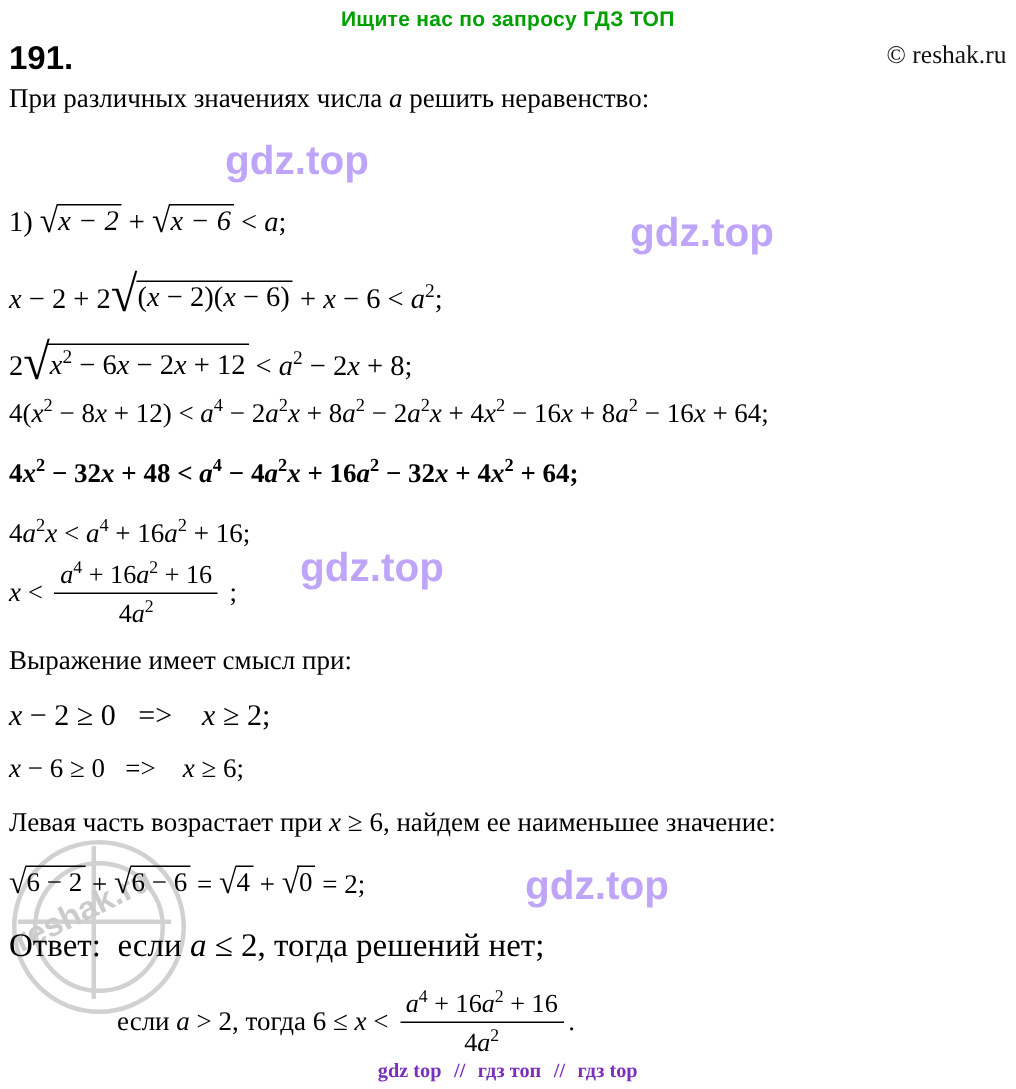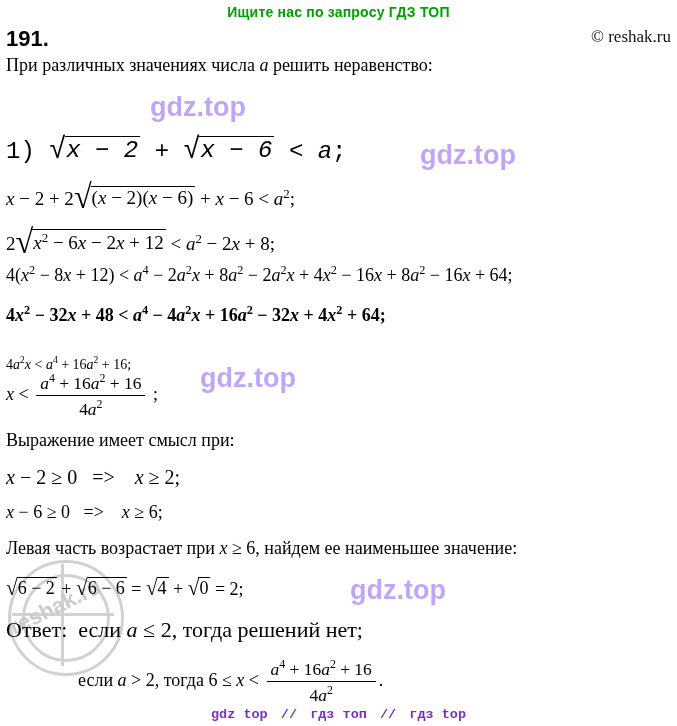--- a/index.html
+++ b/index.html
@@ -182,21 +182,21 @@
     font-size: 0.97em;
   }
 
   .footer {
     position: absolute;
     bottom: 4px;
     left: 0;
     width: 677px;
     text-align: center;
     color: #7b2fbd;
-    font-family: Liberation Mono, monospace;
+    font-family: Liberation Serif, serif;
     font-size: 13.5px;
     font-weight: bold;
   }
   .footer .sep { color: #7b2fbd; margin: 0 5px; }
 </style>
 </head>
 <body>
 
 <div class="page">
 
@@ -214,21 +214,21 @@
   <div class="wm wm-4">gdz.top</div>
 
   <div class="wm-circle">
     <div class="ring"></div>
     <div class="ring2"></div>
     <div class="cross-v"></div>
     <div class="cross-h"></div>
     <div class="wm-text">reshak.ru</div>
   </div>
 
-  <div class="line math" style="top:134px; font-size:24px;font-family:Liberation Mono, monospace;">
+  <div class="line math" style="top:134px; font-size:19px;">
     <span class="rm">1)</span>
     <span class="rad"><span class="sign">√</span><span class="bar">x − 2</span></span>
     <span class="rm">+</span>
     <span class="rad"><span class="sign">√</span><span class="bar">x − 6</span></span>
     <span class="rm">&lt;</span> a<span class="rm">;</span>
   </div>
 
   <div class="line math" style="top:176px; font-size:19px;">
     x <span class="rm">− 2 + 2</span><span class="rad tall"><span class="sign">√</span><span class="bar"><span class="rm">(</span>x<span class="rm"> − 2)(</span>x<span class="rm"> − 6)</span></span></span>
     <span class="rm">+</span> x <span class="rm">− 6 &lt;</span> a<sup class="exp rm">2</sup><span class="rm">;</span>
@@ -240,21 +240,21 @@
   </div>
 
   <div class="line math" style="top:263px; font-size:18px;">
     <span class="rm">4(</span>x<sup class="exp rm">2</sup><span class="rm"> − 8</span>x<span class="rm"> + 12) &lt;</span> a<sup class="exp rm">4</sup> <span class="rm">− 2</span>a<sup class="exp rm">2</sup>x <span class="rm">+ 8</span>a<sup class="exp rm">2</sup> <span class="rm">− 2</span>a<sup class="exp rm">2</sup>x <span class="rm">+ 4</span>x<sup class="exp rm">2</sup> <span class="rm">− 16</span>x <span class="rm">+ 8</span>a<sup class="exp rm">2</sup> <span class="rm">− 16</span>x <span class="rm">+ 64;</span>
   </div>
 
   <div class="line math" style="top:303px; font-size:18px;font-weight:bold;">
     <span class="rm">4</span>x<sup class="exp rm">2</sup> <span class="rm">− 32</span>x <span class="rm">+ 48 &lt;</span> a<sup class="exp rm">4</sup> <span class="rm">− 4</span>a<sup class="exp rm">2</sup>x <span class="rm">+ 16</span>a<sup class="exp rm">2</sup> <span class="rm">− 32</span>x <span class="rm">+ 4</span>x<sup class="exp rm">2</sup> <span class="rm">+ 64;</span>
   </div>
 
-  <div class="line math" style="top:343px; font-size:14px;margin-top:12px;">
+  <div class="line math" style="top:343px; font-size:18px;">
     <span class="rm">4</span>a<sup class="exp rm">2</sup>x <span class="rm">&lt;</span> a<sup class="exp rm">4</sup> <span class="rm">+ 16</span>a<sup class="exp rm">2</sup> <span class="rm">+ 16;</span>
   </div>
 
   <div class="line math" style="top:372px; font-size:18px;">
     x <span class="rm">&lt;</span>
     <span class="frac">
       <span class="num">a<sup class="exp rm">4</sup> <span class="rm">+ 16</span>a<sup class="exp rm">2</sup> <span class="rm">+ 16</span></span>
       <span class="den"><span class="rm">4</span>a<sup class="exp rm">2</sup></span>
     </span>
     <span class="rm">;</span>

